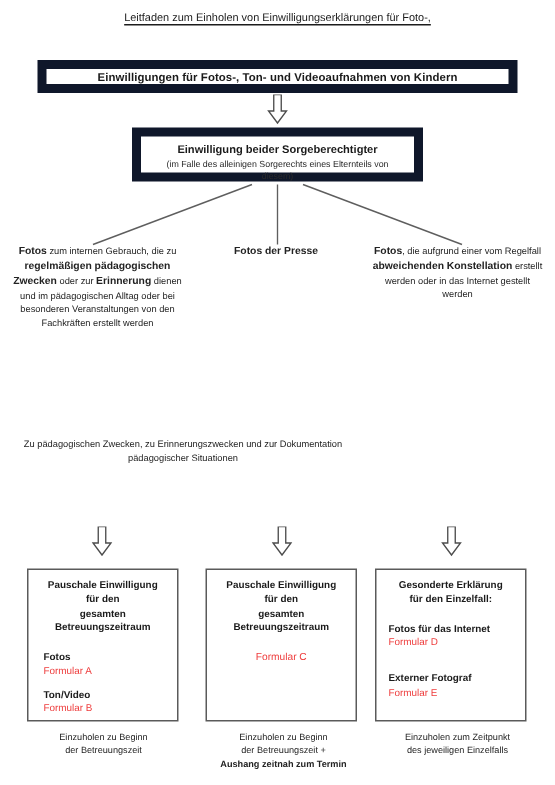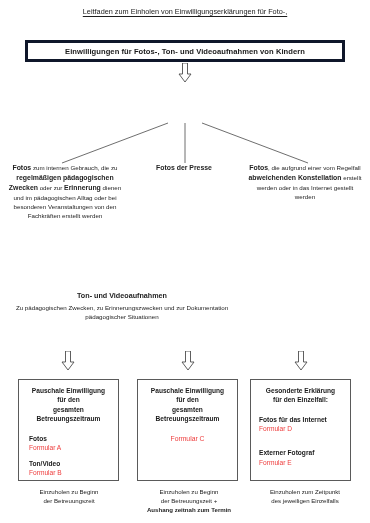--- a/index.html
+++ b/index.html
@@ -33,21 +33,21 @@
     font-weight: 400;
     text-decoration: underline;
     text-underline-offset: 1.5px;
     color: #1c1c1c;
   }
   .doc-title .line { display: block; }
 
   
   .box {
     position: absolute;
-    border: 3px solid #0f172a;
+    border: 6px solid #0f172a;
     background: #ffffff;
     box-sizing: border-box;
     text-align: center;
   }
 
   #box-top {
     left: 25px;
     top: 40px;
     width: 320px;
     height: 22px;
@@ -207,41 +207,44 @@
   <div class="box" id="box-top">
     <span class="t">Einwilligungen für Fotos-, Ton- und Videoaufnahmen von Kindern</span>
   </div>
 
   <div class="block-arrow" style="left:178px; top:63px;">
     <svg width="14" height="20" viewBox="0 0 14 20">
       <polygon points="4.5,0 9.5,0 9.5,11 13,11 7,19 1,11 4.5,11" fill="#ffffff" stroke="#4d4d4d" stroke-width="0.9"></polygon>
     </svg>
   </div>
 
+  <div class="box" id="box-consent">
+    <div class="hd">Einwilligung beider Sorgeberechtigter</div>
+    <div class="sub">(im Falle des alleinigen Sorgerechts eines Elternteils von diesem)</div>
+  </div>
 
   <svg class="connectors" viewBox="0 0 370 46">
     <line x1="185" y1="3" x2="185" y2="43" stroke="#5e5e5e" stroke-width="0.9"></line>
     <line x1="168" y1="3" x2="62" y2="43" stroke="#5e5e5e" stroke-width="0.9"></line>
     <line x1="202" y1="3" x2="308" y2="43" stroke="#5e5e5e" stroke-width="0.9"></line>
   </svg>
 
   <div class="cat-col" id="cat-1">
     <span class="big">Fotos</span><span> zum internen Gebrauch, die zu </span><span class="big">regelmäßigen pädagogischen Zwecken</span><span> oder zur </span><span class="big">Erinnerung</span><span> dienen und im pädagogischen Alltag oder bei besonderen Veranstaltungen von den Fachkräften erstellt werden</span>
   </div>
 
   <div class="cat-col" id="cat-2">
     <span class="big">Fotos der Presse</span>
   </div>
 
   <div class="cat-col" id="cat-3">
     <span class="big">Fotos</span><span>, die aufgrund einer vom Regelfall </span><span class="big">abweichenden Konstellation</span><span> erstellt werden oder in das Internet gestellt werden</span>
   </div>
 
   <div id="tonvideo">
-    <div class="hd">Ton- und Videoaufnahmen</div>
     <div class="sub">Zu pädagogischen Zwecken, zu Erinnerungszwecken und zur Dokumentation pädagogischer Situationen</div>
   </div>
 
   <div class="block-arrow" style="left:61px; top:351px;">
     <svg width="14" height="20" viewBox="0 0 14 20">
       <polygon points="4.5,0 9.5,0 9.5,11 13,11 7,19 1,11 4.5,11" fill="#ffffff" stroke="#4d4d4d" stroke-width="0.9"></polygon>
     </svg>
   </div>
   <div class="block-arrow" style="left:181px; top:351px;">
     <svg width="14" height="20" viewBox="0 0 14 20">

